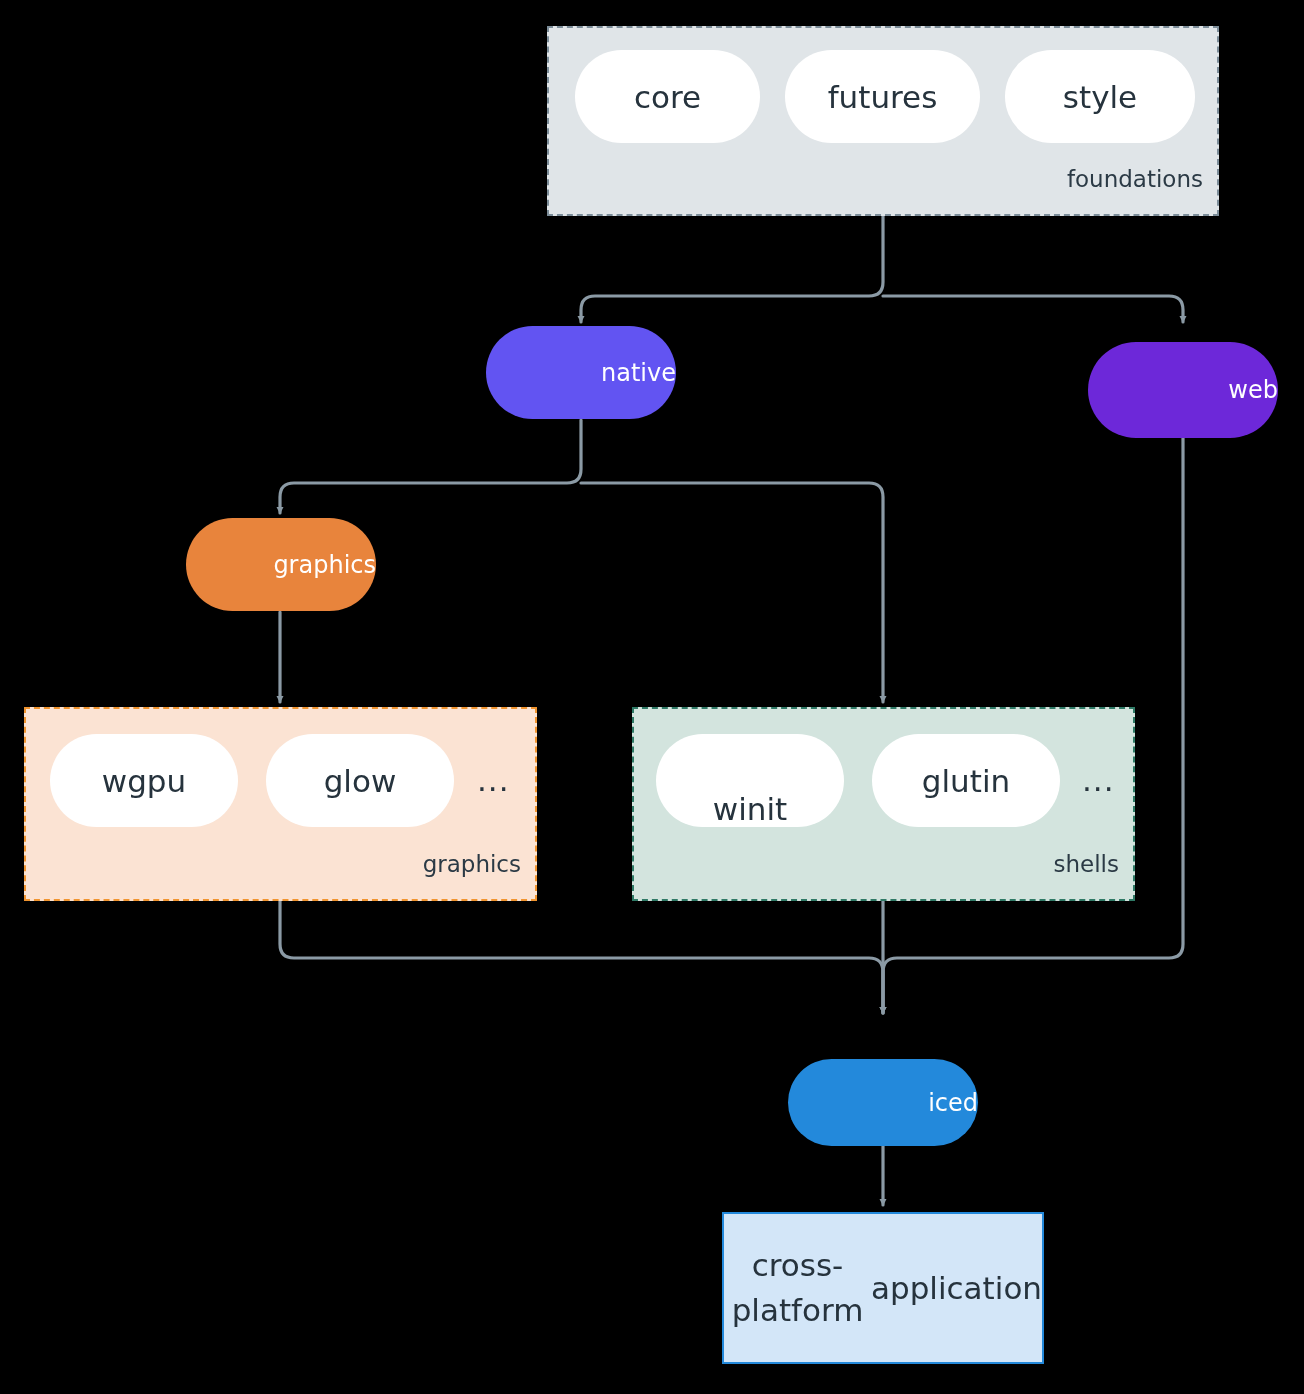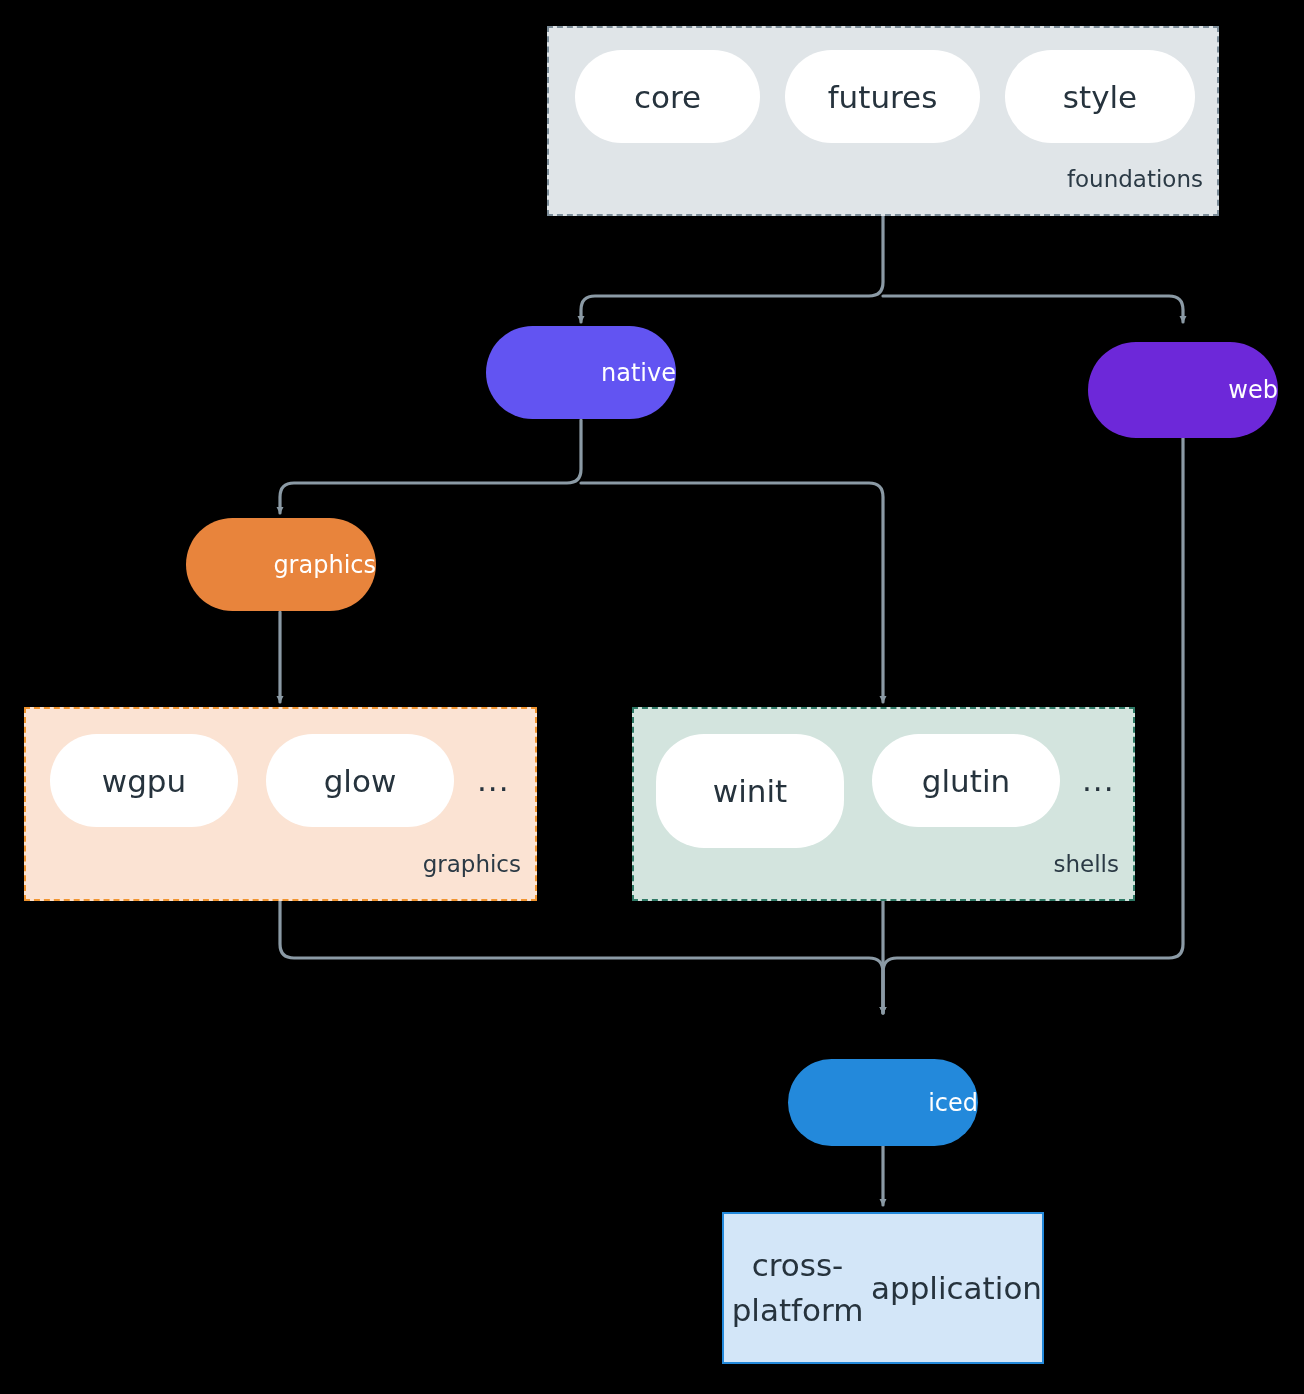--- a/index.html
+++ b/index.html
@@ -144,21 +144,21 @@
   </div>
   <div class="pill pill-white" style="left:266px; top:734px; width:188px; height:93px;">
     <span>glow</span>
   </div>
   <span class="ellipsis" style="left:477px; top:762px;">...</span>
 
   <div class="cluster" style="left:632px; top:707px; width:503px; height:194px;
               background:#d3e4de; border:2px dashed #2f7a66;">
     <span class="cluster-label">shells</span>
   </div>
-  <div class="pill pill-white" style="left:656px; top:734px; width:188px; height:114px;">
+  <div class="pill pill-white" style="left:656px; top:734px; width:188px; height:93px;align-items:flex-end;">
     <span>winit</span>
   </div>
   <div class="pill pill-white" style="left:872px; top:734px; width:188px; height:93px;">
     <span>glutin</span>
   </div>
   <span class="ellipsis" style="left:1082px; top:762px;">...</span>
 
   <div class="node" style="left:788px; top:1016px; width:190px; height:87px; background:#2389db;margin-top:43px;">
     <span>iced</span>
   </div>

